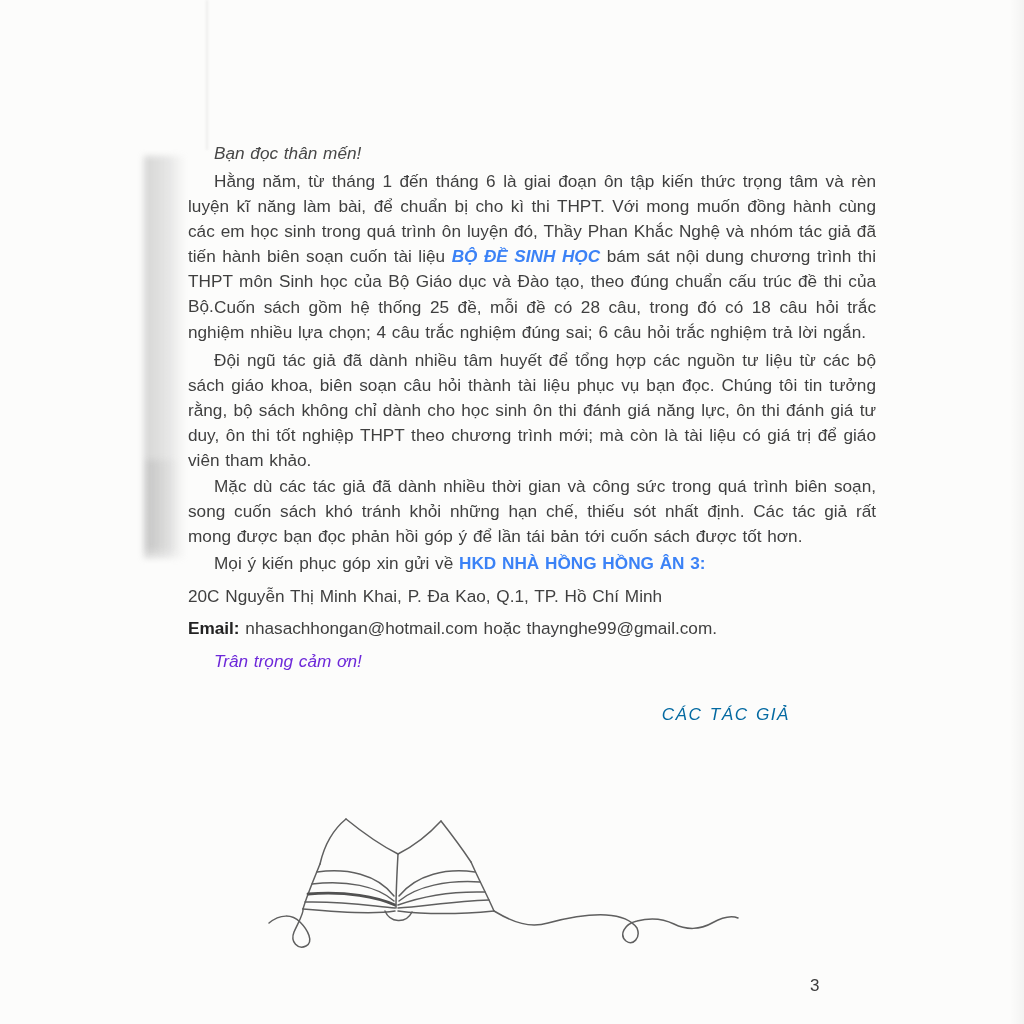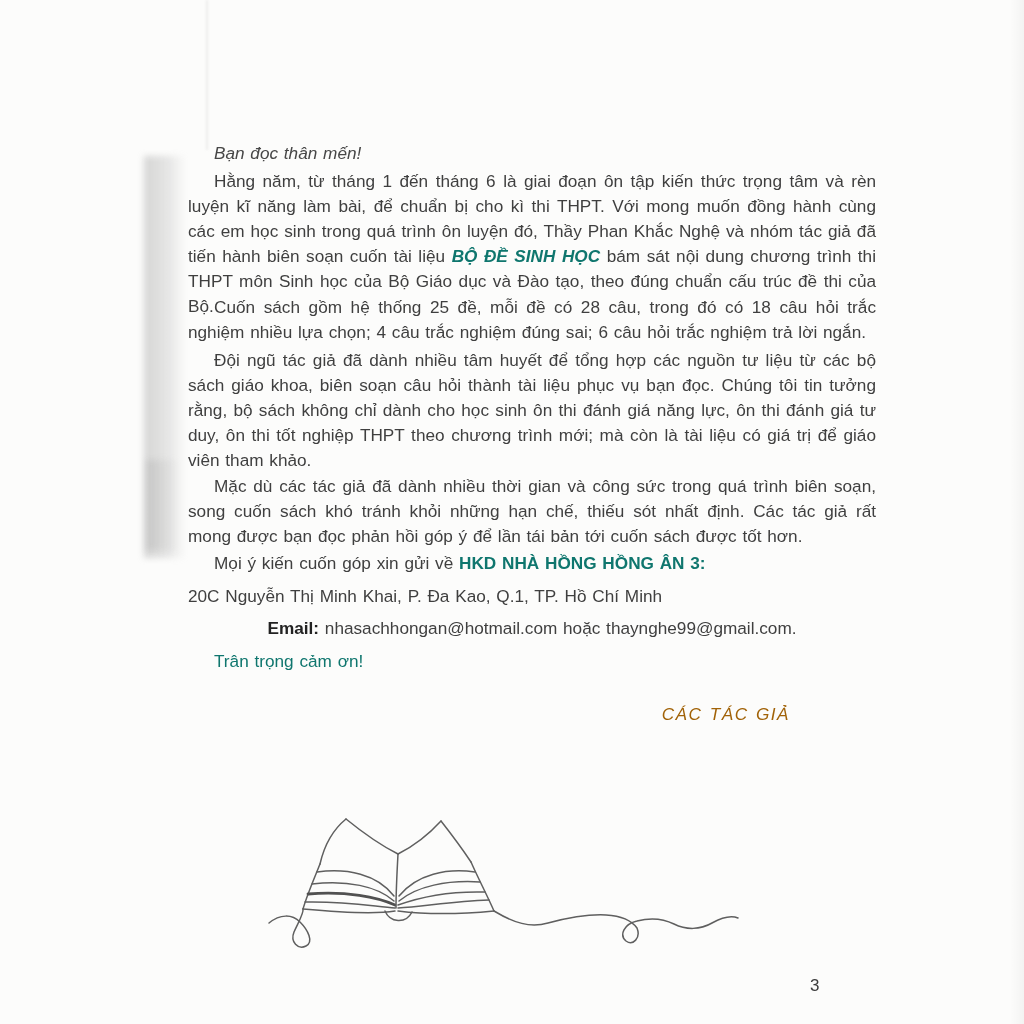--- a/index.html
+++ b/index.html
@@ -33,27 +33,27 @@
     word-spacing:1px;
   }
   .para{ text-align:justify; text-indent:26px; }
   .greeting{ top:133px; font-style:italic; text-indent:26px; color:#474747; }
   .p1{ top:161px; }
   .p2{ top:287px; }
   .p3{ top:340px; }
   .p4{ top:466px; }
   .p5{ top:543px; text-align:left; text-indent:26px; }
   .address{ top:576px; text-align:left; }
-  .email{ top:608px; text-align:center; }
-  .closing{ top:641px; text-indent:26px; color:#0f766e; }
+  .email{ top:608px; text-align:left; }
+  .closing{ top:641px; font-style:italic; text-indent:26px; color:#6d28d9; }
   .signature{
     top:694px; text-align:right; padding-right:86px; box-sizing:border-box;
-    font-style:italic; font-size:17px; letter-spacing:1.5px; color:#a16207;
+    font-style:italic; font-size:17px; letter-spacing:1.5px; color:#0369a1;
   }
-  .seg-bold{ font-weight:bold; color:#0f766e; }
+  .seg-bold{ font-weight:bold; color:#3b82f6; }
   .seg-italic{ font-style:italic; }
   .email-label{ font-weight:bold; color:#222; }
   
   .page-number{
     position:absolute; left:810px; top:976px;
     font-size:17px; color:#3c3c3c;
   }
   
   .book-art{ position:absolute; left:262px; top:802px; }
   
@@ -87,21 +87,21 @@
 <div class="page">
 
 
   <div class="content">
     <p class="greeting">Bạn đọc thân mến!</p>
 
     <p class="para p1"><span>Hằng năm, từ tháng 1 đến tháng 6 là giai đoạn ôn tập kiến thức trọng tâm và rèn luyện kĩ năng làm bài, để chuẩn bị cho kì thi THPT. Với mong muốn đồng hành cùng các em học sinh trong quá trình ôn luyện đó, Thầy Phan Khắc Nghệ và nhóm tác giả đã tiến hành biên soạn cuốn tài liệu </span><span class="seg-bold seg-italic">BỘ ĐỀ SINH HỌC</span><span> bám sát nội dung chương trình thi THPT môn Sinh học của Bộ Giáo dục và Đào tạo, theo đúng chuẩn cấu trúc đề thi của Bộ.</span></p>
     <p class="para p2"><span>Cuốn sách gồm hệ thống 25 đề, mỗi đề có 28 câu, trong đó có 18 câu hỏi trắc nghiệm nhiều lựa chọn; 4 câu trắc nghiệm đúng sai; 6 câu hỏi trắc nghiệm trả lời ngắn.</span></p>
     <p class="para p3"><span>Đội ngũ tác giả đã dành nhiều tâm huyết để tổng hợp các nguồn tư liệu từ các bộ sách giáo khoa, biên soạn câu hỏi thành tài liệu phục vụ bạn đọc. Chúng tôi tin tưởng rằng, bộ sách không chỉ dành cho học sinh ôn thi đánh giá năng lực, ôn thi đánh giá tư duy, ôn thi tốt nghiệp THPT theo chương trình mới; mà còn là tài liệu có giá trị để giáo viên tham khảo.</span></p>
     <p class="para p4"><span>Mặc dù các tác giả đã dành nhiều thời gian và công sức trong quá trình biên soạn, song cuốn sách khó tránh khỏi những hạn chế, thiếu sót nhất định. Các tác giả rất mong được bạn đọc phản hồi góp ý để lần tái bản tới cuốn sách được tốt hơn.</span></p>
-    <p class="p5"><span>Mọi ý kiến cuốn góp xin gửi về </span><span class="seg-bold">HKD NHÀ HỒNG HỒNG ÂN 3:</span></p>
+    <p class="p5"><span>Mọi ý kiến phục góp xin gửi về </span><span class="seg-bold">HKD NHÀ HỒNG HỒNG ÂN 3:</span></p>
 
     <p class="address">20C Nguyễn Thị Minh Khai, P. Đa Kao, Q.1, TP. Hồ Chí Minh</p>
     <p class="email"><span class="email-label">Email:</span><span> nhasachhongan@hotmail.com hoặc thaynghe99@gmail.com.</span></p>
     <p class="closing">Trân trọng cảm ơn!</p>
     <p class="signature">CÁC TÁC GIẢ</p>
   </div>
 
   <svg class="book-art" width="480" height="160" viewBox="0 0 480 160" fill="none" stroke="#4a4a4a" stroke-width="1.5" stroke-linecap="round" opacity="0.88">
 
     <g>

